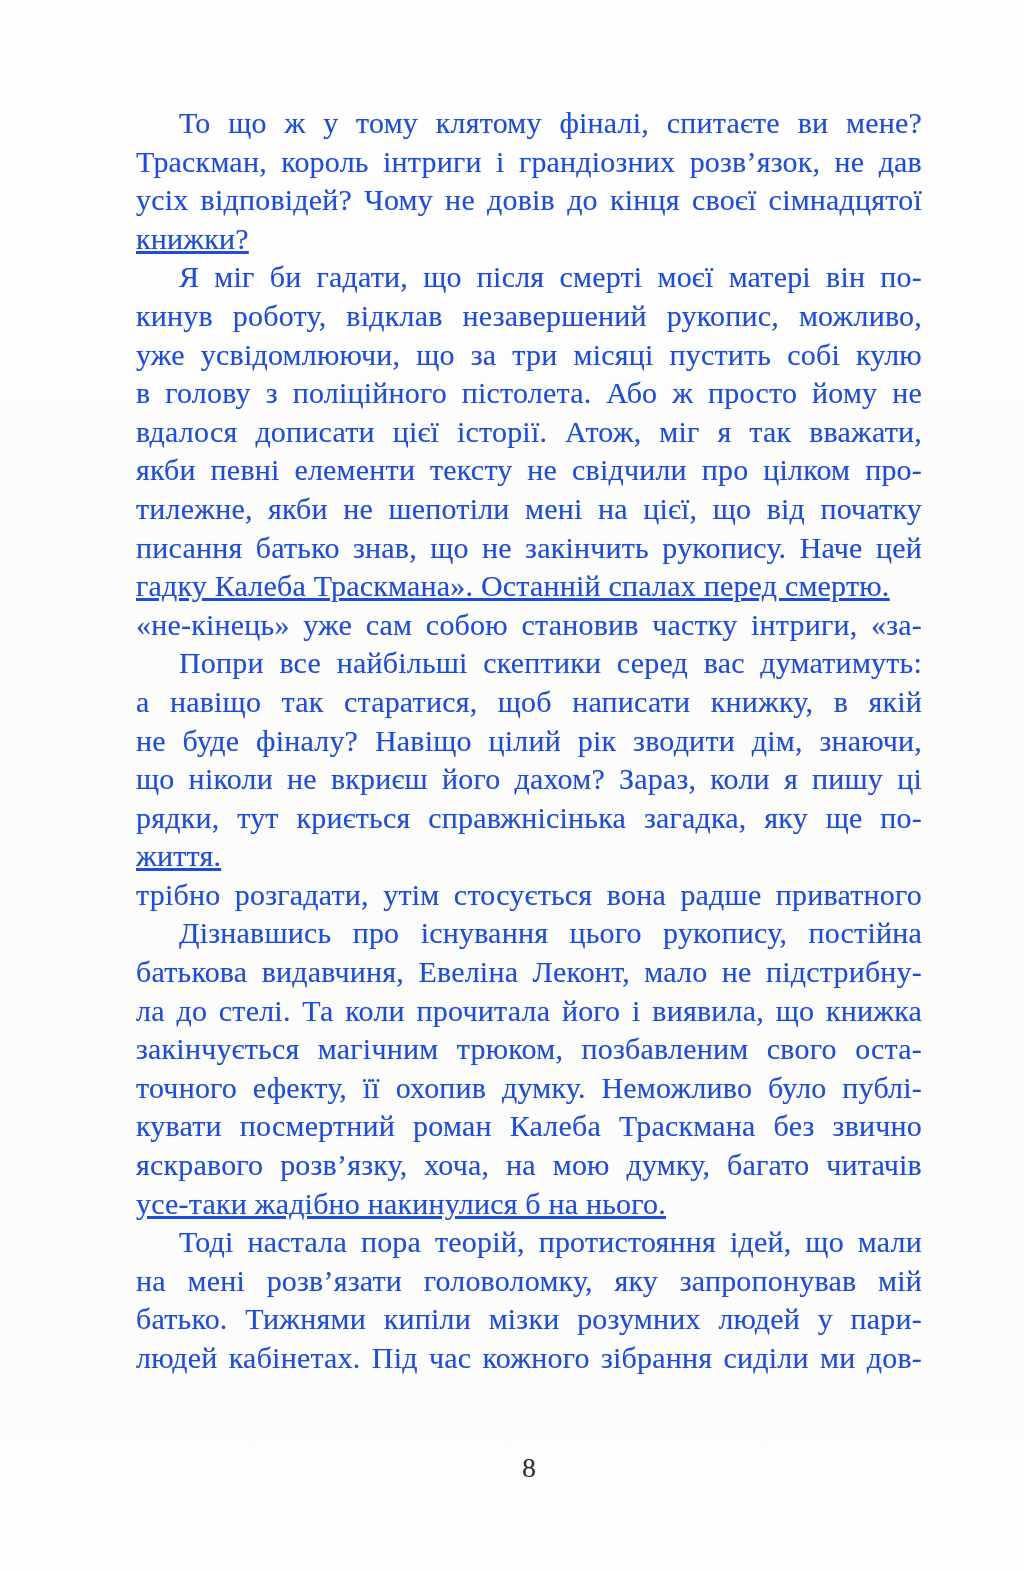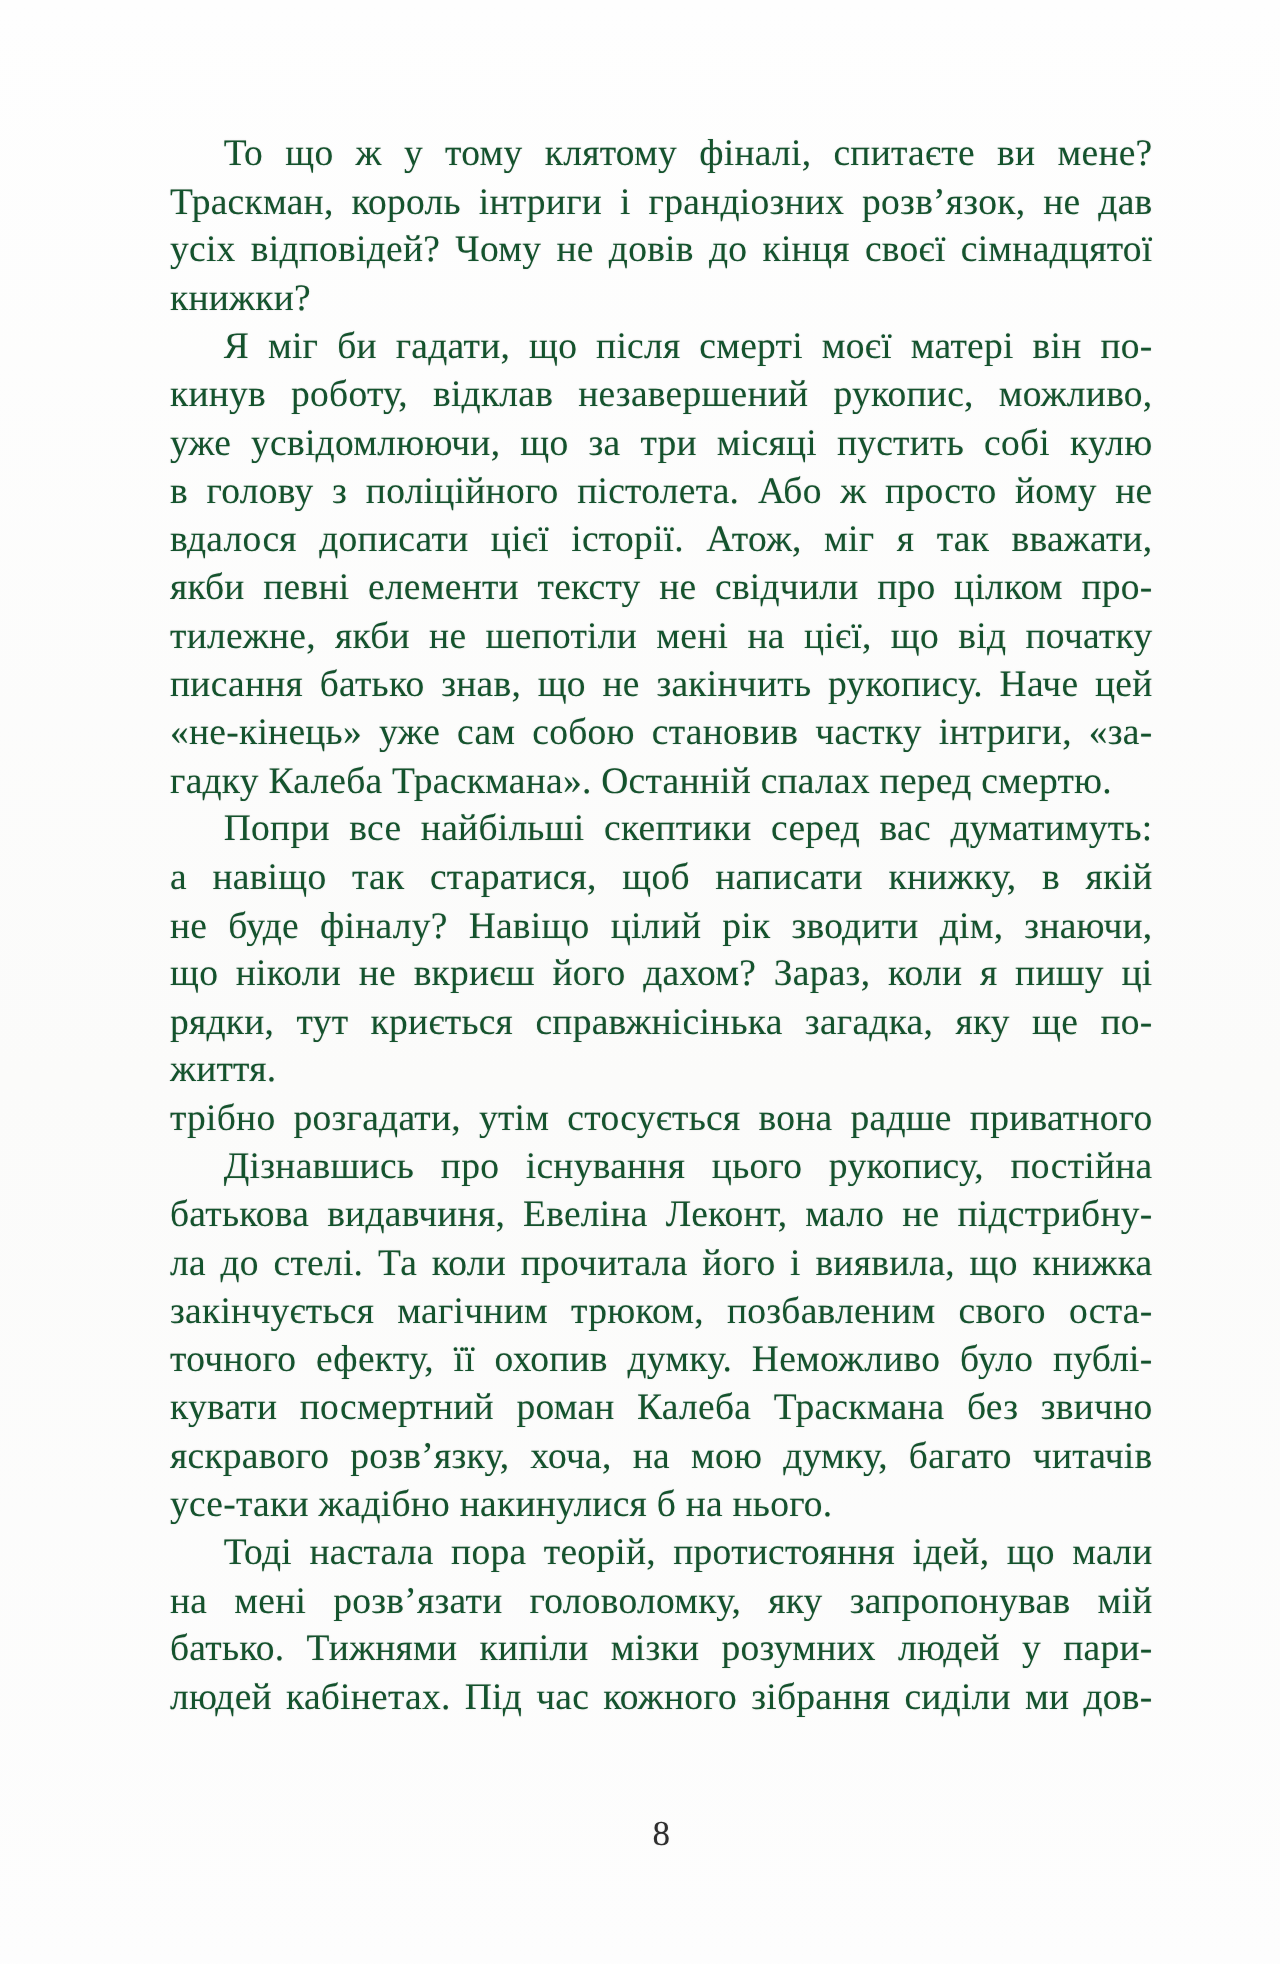--- a/index.html
+++ b/index.html
@@ -18,35 +18,36 @@
     position: absolute;
     inset: 0;
   }
   .text-block {
     position: absolute;
     left: 136px;
     top: 104px;
     width: 786px;
     font-size: 30px;
     line-height: 38.6px;
-    color: #14532d;
+    color: #1d4ed8;
     letter-spacing: 0.2px;
     text-shadow: 0 0 1px rgba(70, 70, 70, 0.35);
   }
   .line {
     text-align: justify;
     text-align-last: justify;
     white-space: normal;
   }
   .line.first {
     text-indent: 43px;
   }
   .line.end {
     text-align: right;
     text-align-last: left;
+    text-decoration: underline;
   }
   .page-number {
     position: absolute;
     left: 136px;
     top: 1452px;
     width: 786px;
     text-align: center;
     font-size: 28px;
     color: #2e2e2e;
     text-shadow: 0 0 1px rgba(80, 80, 80, 0.35);
@@ -62,22 +63,22 @@
       <div class="line">усіх відповідей? Чому не довів до кінця своєї сімнадцятої</div>
       <div class="line end">книжки?</div>
       <div class="line first">Я міг би гадати, що після смерті моєї матері він по-</div>
       <div class="line">кинув роботу, відклав незавершений рукопис, можливо,</div>
       <div class="line">уже усвідомлюючи, що за три місяці пустить собі кулю</div>
       <div class="line">в голову з поліційного пістолета. Або ж просто йому не</div>
       <div class="line">вдалося дописати цієї історії. Атож, міг я так вважати,</div>
       <div class="line">якби певні елементи тексту не свідчили про цілком про-</div>
       <div class="line">тилежне, якби не шепотіли мені на цієї, що від початку</div>
       <div class="line">писання батько знав, що не закінчить рукопису. Наче цей</div>
+      <div class="line end">гадку Калеба Траскмана». Останній спалах перед смертю.</div>
       <div class="line">«не-кінець» уже сам собою становив частку інтриги, «за-</div>
-      <div class="line end">гадку Калеба Траскмана». Останній спалах перед смертю.</div>
       <div class="line first">Попри все найбільші скептики серед вас думатимуть:</div>
       <div class="line">а навіщо так старатися, щоб написати книжку, в якій</div>
       <div class="line">не буде фіналу? Навіщо цілий рік зводити дім, знаючи,</div>
       <div class="line">що ніколи не вкриєш його дахом? Зараз, коли я пишу ці</div>
       <div class="line">рядки, тут криється справжнісінька загадка, яку ще по-</div>
       <div class="line end">життя.</div>
       <div class="line">трібно розгадати, утім стосується вона радше приватного</div>
       <div class="line first">Дізнавшись про існування цього рукопису, постійна</div>
       <div class="line">батькова видавчиня, Евеліна Леконт, мало не підстрибну-</div>
       <div class="line">ла до стелі. Та коли прочитала його і виявила, що книжка</div>

